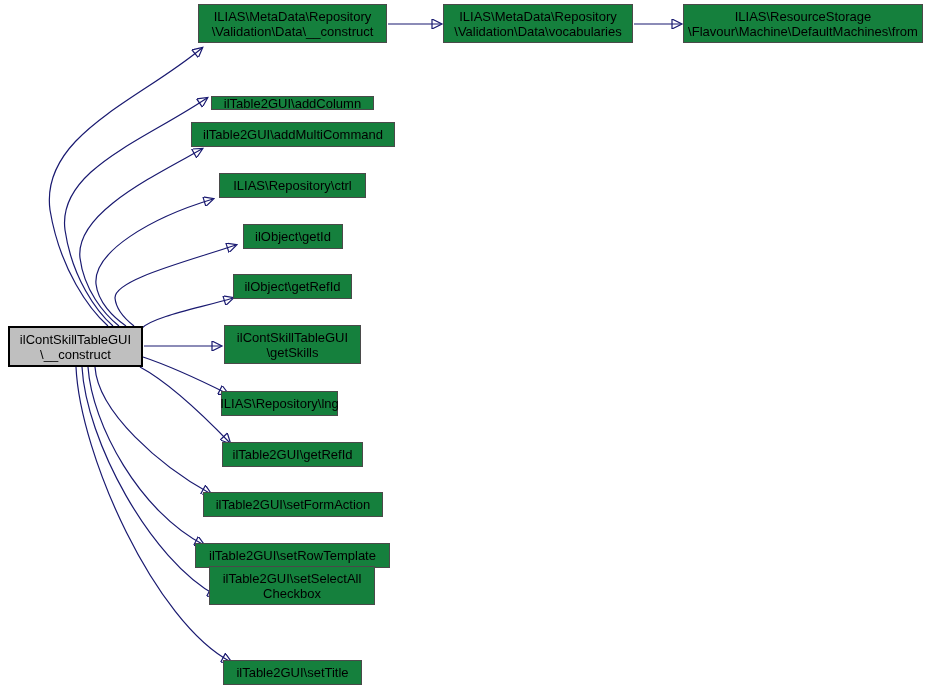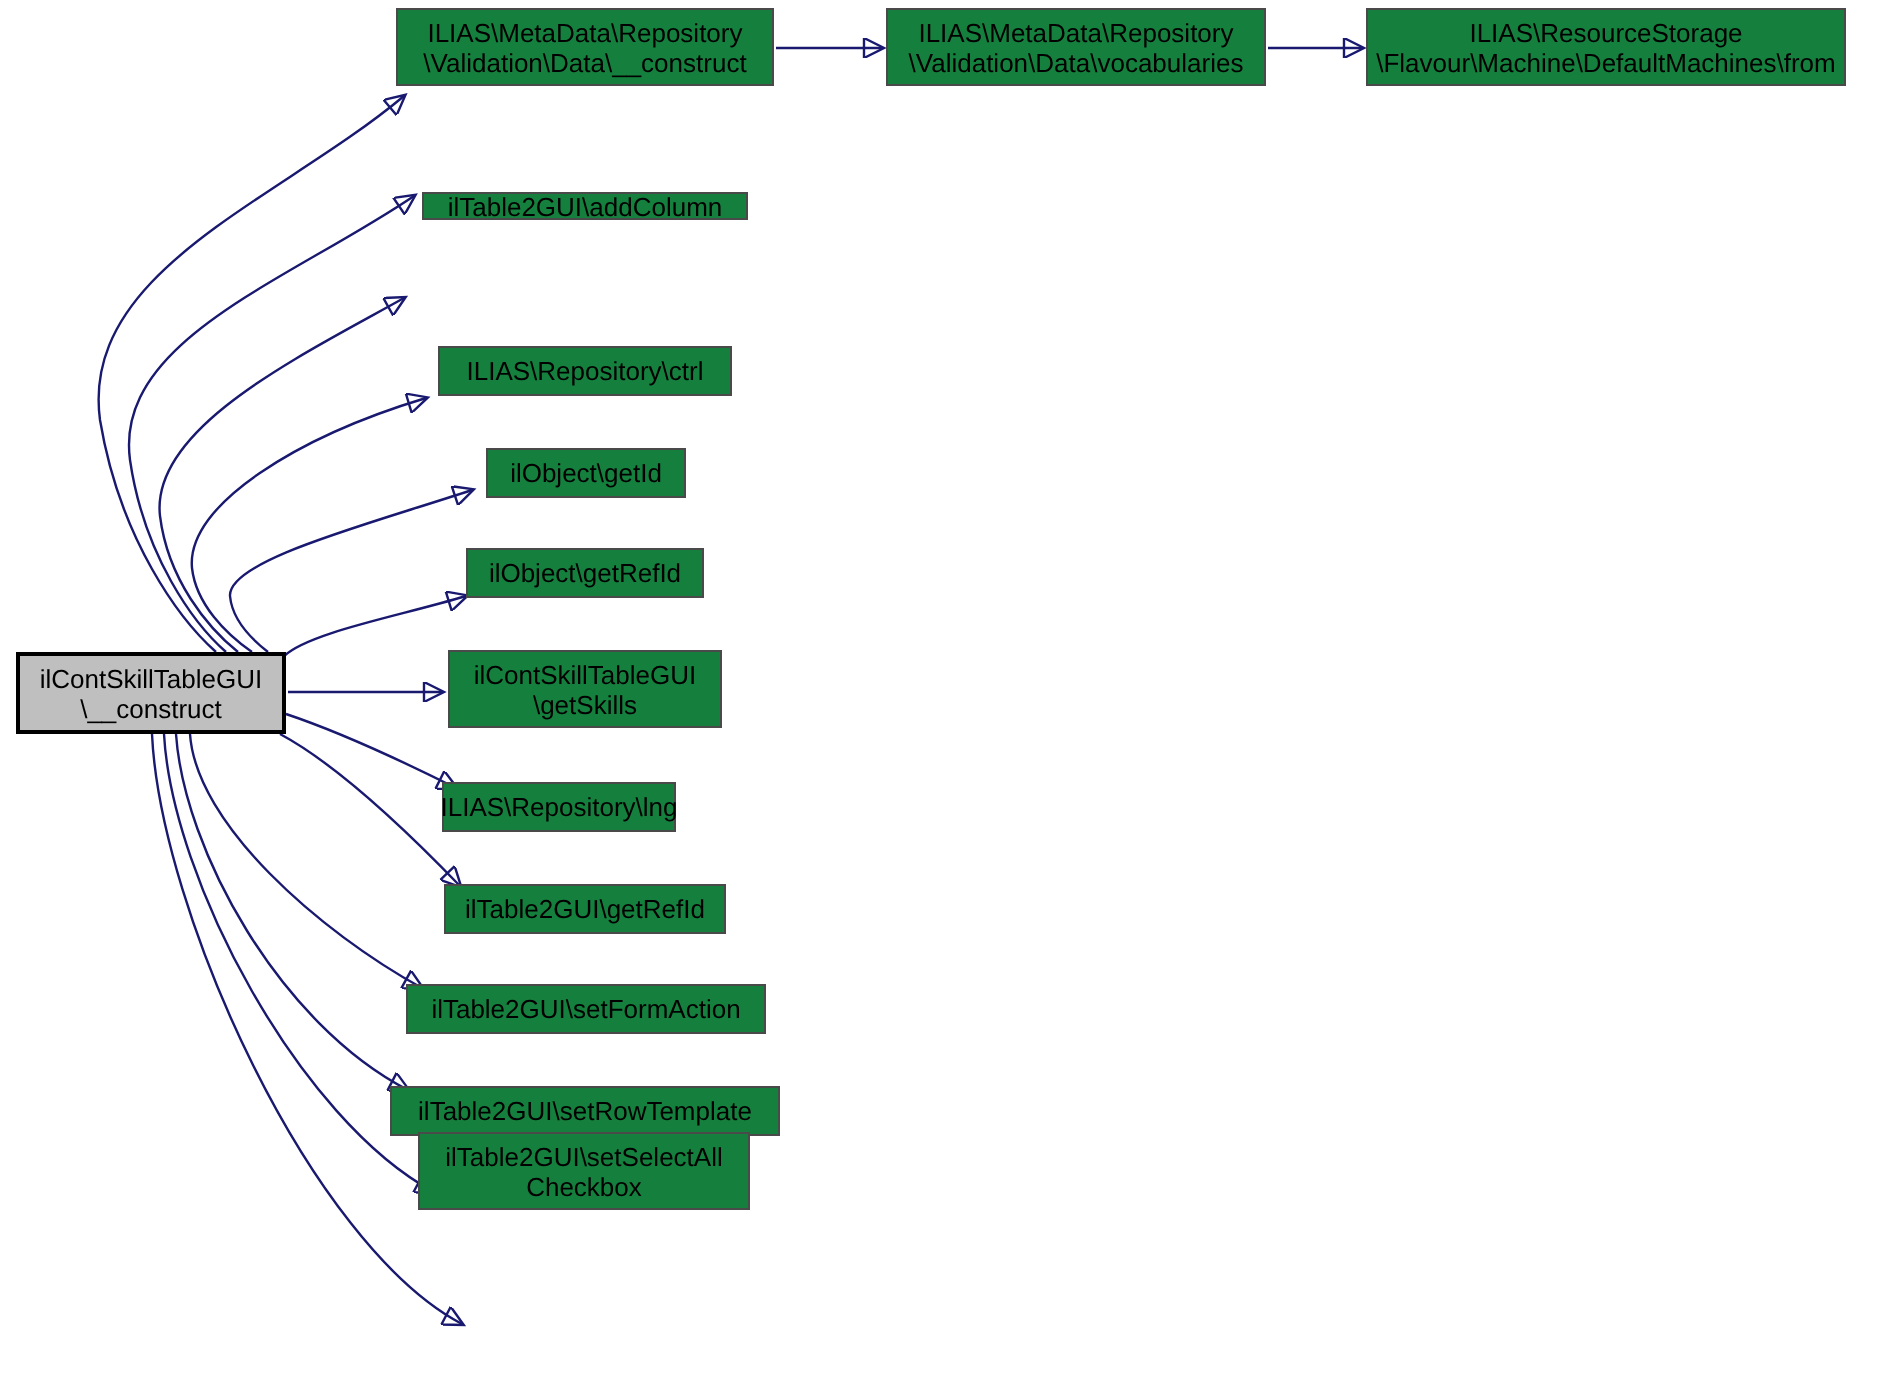--- a/index.html
+++ b/index.html
@@ -77,20 +77,21 @@
 \Validation\Data\__construct</div>
 
   <div class="node" style="left:443px; top:4px; width:190px; height:39px;">ILIAS\MetaData\Repository
 \Validation\Data\vocabularies</div>
 
   <div class="node" style="left:683px; top:4px; width:240px; height:39px;">ILIAS\ResourceStorage
 \Flavour\Machine\DefaultMachines\from</div>
 
   <div class="node" style="left:211px; top:72px; width:163px; height:14px;margin-top:24px;">ilTable2GUI\addColumn</div>
 
+  <div class="node" style="left:191px; top:122px; width:204px; height:25px;">ilTable2GUI\addMultiCommand</div>
 
   <div class="node" style="left:219px; top:173px; width:147px; height:25px;">ILIAS\Repository\ctrl</div>
 
   <div class="node" style="left:243px; top:224px; width:100px; height:25px;">ilObject\getId</div>
 
   <div class="node" style="left:233px; top:274px; width:119px; height:25px;">ilObject\getRefId</div>
 
   <div class="node" style="left:224px; top:325px; width:137px; height:39px;">ilContSkillTableGUI
 \getSkills</div>
 
@@ -98,14 +99,15 @@
 
   <div class="node" style="left:222px; top:442px; width:141px; height:25px;">ilTable2GUI\getRefId</div>
 
   <div class="node" style="left:203px; top:492px; width:180px; height:25px;">ilTable2GUI\setFormAction</div>
 
   <div class="node" style="left:195px; top:543px; width:195px; height:25px;">ilTable2GUI\setRowTemplate</div>
 
   <div class="node" style="left:209px; top:566px; width:166px; height:39px;">ilTable2GUI\setSelectAll
 Checkbox</div>
 
+  <div class="node" style="left:223px; top:660px; width:139px; height:25px;">ilTable2GUI\setTitle</div>
 
 </div>
 
 </body></html>

